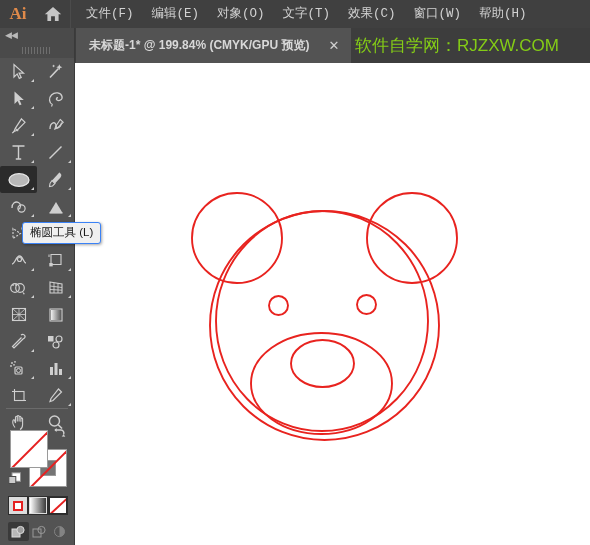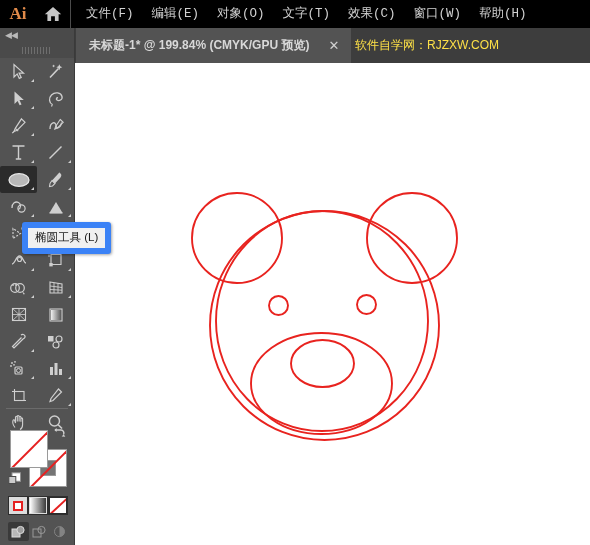--- a/index.html
+++ b/index.html
@@ -19,21 +19,21 @@
     width: 590px;
     height: 545px;
     background: #535353;
   }
 
   
   #menubar {
     position: absolute;
     left: 0; top: 0;
     width: 590px; height: 28px;
-    background: #000000;
+    background: #404040;
     display: flex;
     align-items: center;
   }
   #ai-logo {
     width: 36px; height: 28px;
     display: flex; align-items: center; justify-content: center;
     color: #e08a4a;
     font-size: 17px;
     font-weight: bold;
     letter-spacing: 0px;
@@ -87,22 +87,22 @@
     font-size: 13px;
     margin: 0 12px 0 19px;
     line-height: 1;
     cursor: pointer;
   }
   #tab-watermark {
     position: absolute;
     left: 355px; top: 0;
     height: 35px;
     line-height: 35px;
-    color: #fde047;
-    font-size: 12px;
+    color: #84cc16;
+    font-size: 17px;
     white-space: nowrap;
   }
 
   
   #toolpanel {
     position: absolute;
     left: 0; top: 28px;
     width: 74px;
     height: 517px;
     background: #535353;
@@ -159,21 +159,21 @@
     width: 0; height: 0;
     border-left: 3.5px solid transparent;
     border-bottom: 3.5px solid #cfcfcf;
   }
 
   
   #tooltip {
     position: absolute;
     left: 22px; top: 194px;
     background: #f0f0f0;
-    border: 6px solid #3b82f6;
+    border: 1px solid #3b82f6;
     border-radius: 3px;
     padding: 2px 7px 3px 7px;
     font-size: 11.5px;
     color: #1a1a1a;
     white-space: nowrap;
     box-shadow: 1px 1px 3px rgba(0,0,0,0.35);
     z-index: 50;
   }
 
   

